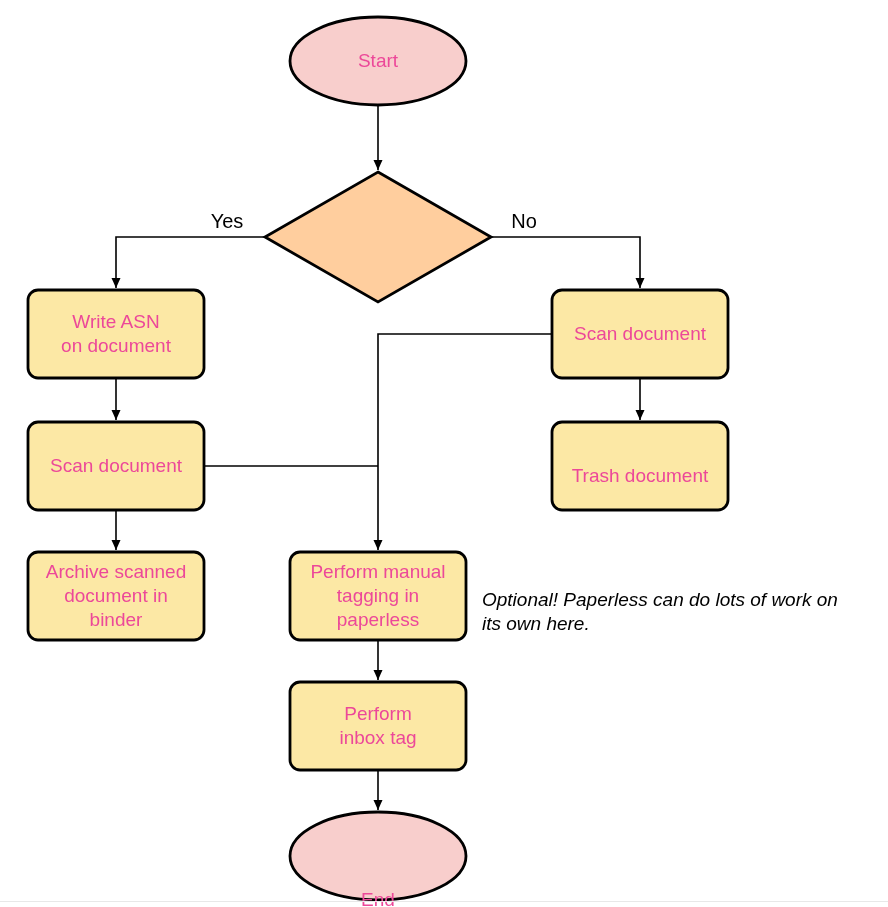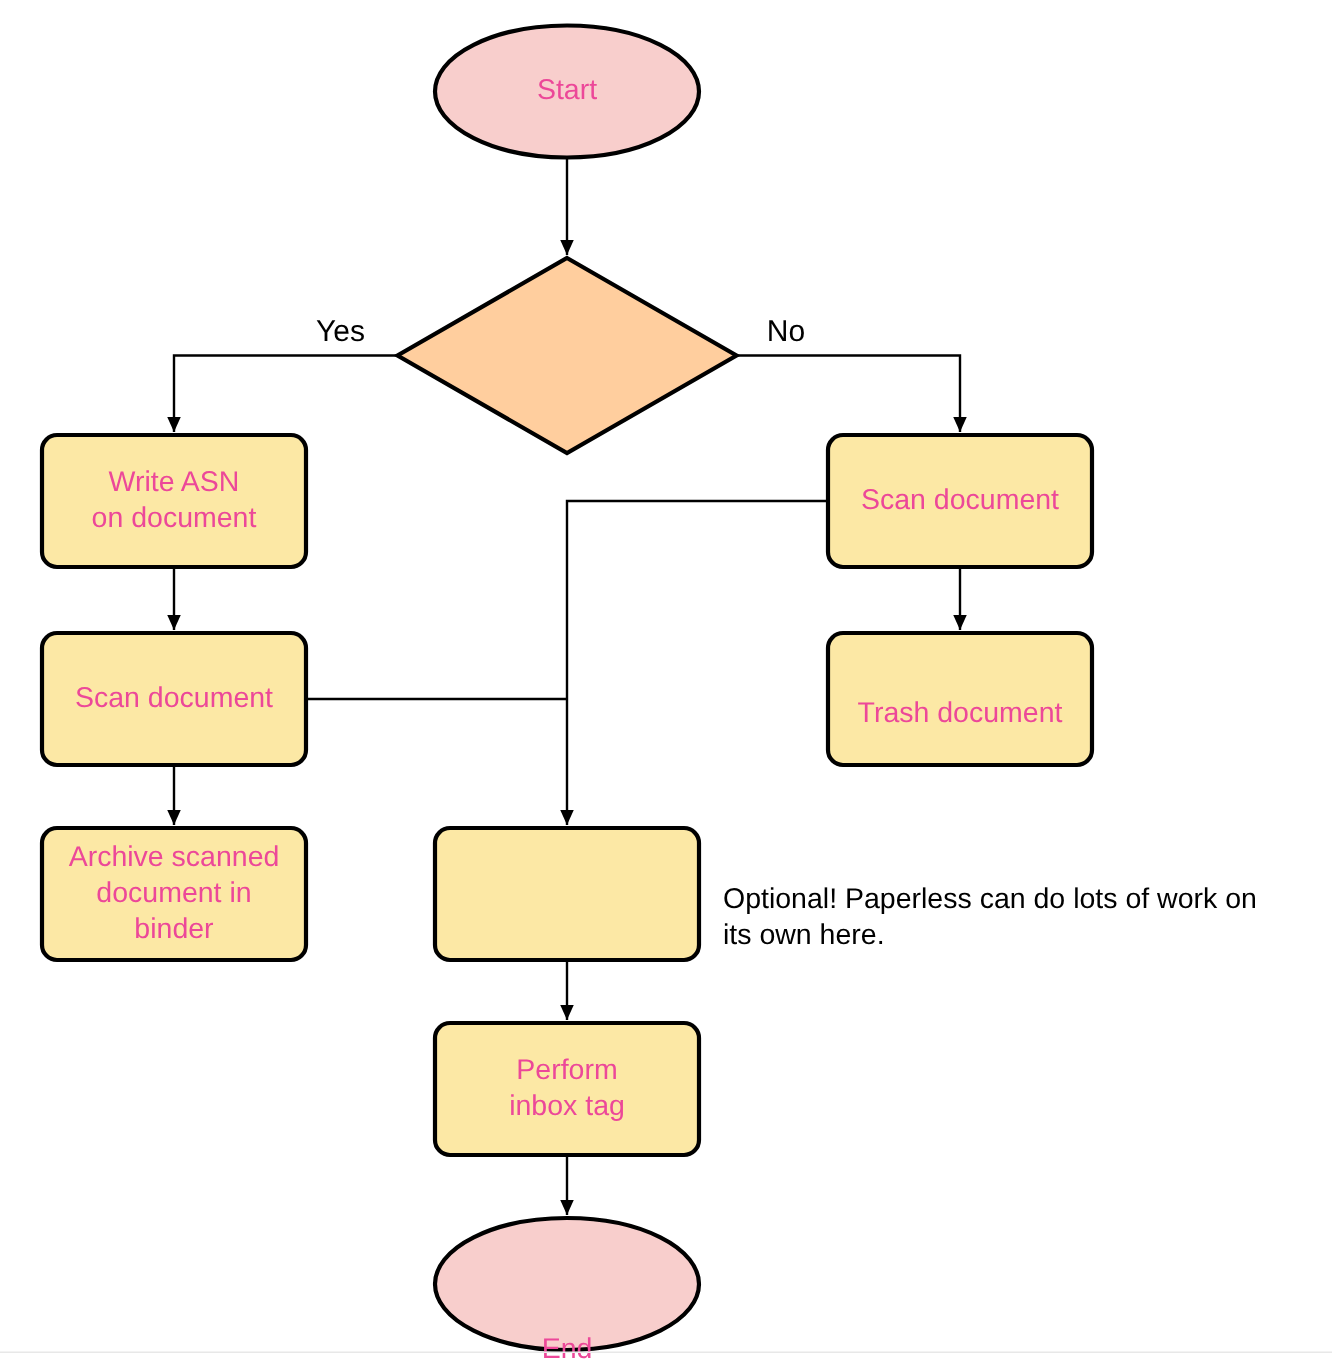--- a/index.html
+++ b/index.html
@@ -49,20 +49,21 @@
     font-size: 20px;
     color: #000000;
     background: #ffffff;
   }
   .annotation {
     position: absolute;
     left: 482px;
     top: 588px;
     width: 406px;
     font-size: 19px;
+    font-style: italic;
     line-height: 1.28;
     white-space: pre-line;
     color: #000000;
   }
   .bottom-hairline {
     position: absolute;
     left: 0;
     top: 901px;
     width: 888px;
     height: 1px;
@@ -113,20 +114,23 @@
   <div class="node-label" style="left:28px; top:422px; width:176px; height:88px;">Scan document</div>
 
   <div class="node-label" style="left:28px; top:552px; width:176px; height:88px;">Archive scanned
 document in
 binder</div>
 
   <div class="node-label" style="left:552px; top:290px; width:176px; height:88px;">Scan document</div>
 
   <div class="node-label" style="left:552px; top:432px; width:176px; height:88px;">Trash document</div>
 
+  <div class="node-label" style="left:290px; top:552px; width:176px; height:88px;">Perform manual
+tagging in
+paperless</div>
 
   <div class="node-label" style="left:290px; top:682px; width:176px; height:88px;">Perform
 inbox tag</div>
 
   <div class="node-label" style="left:290px; top:856px; width:176px; height:88px;">End</div>
 
   <div class="edge-label" style="left:198px; top:210px; width:58px; height:22px;">Yes</div>
 
   <div class="edge-label" style="left:495px; top:210px; width:58px; height:22px;">No</div>
 

